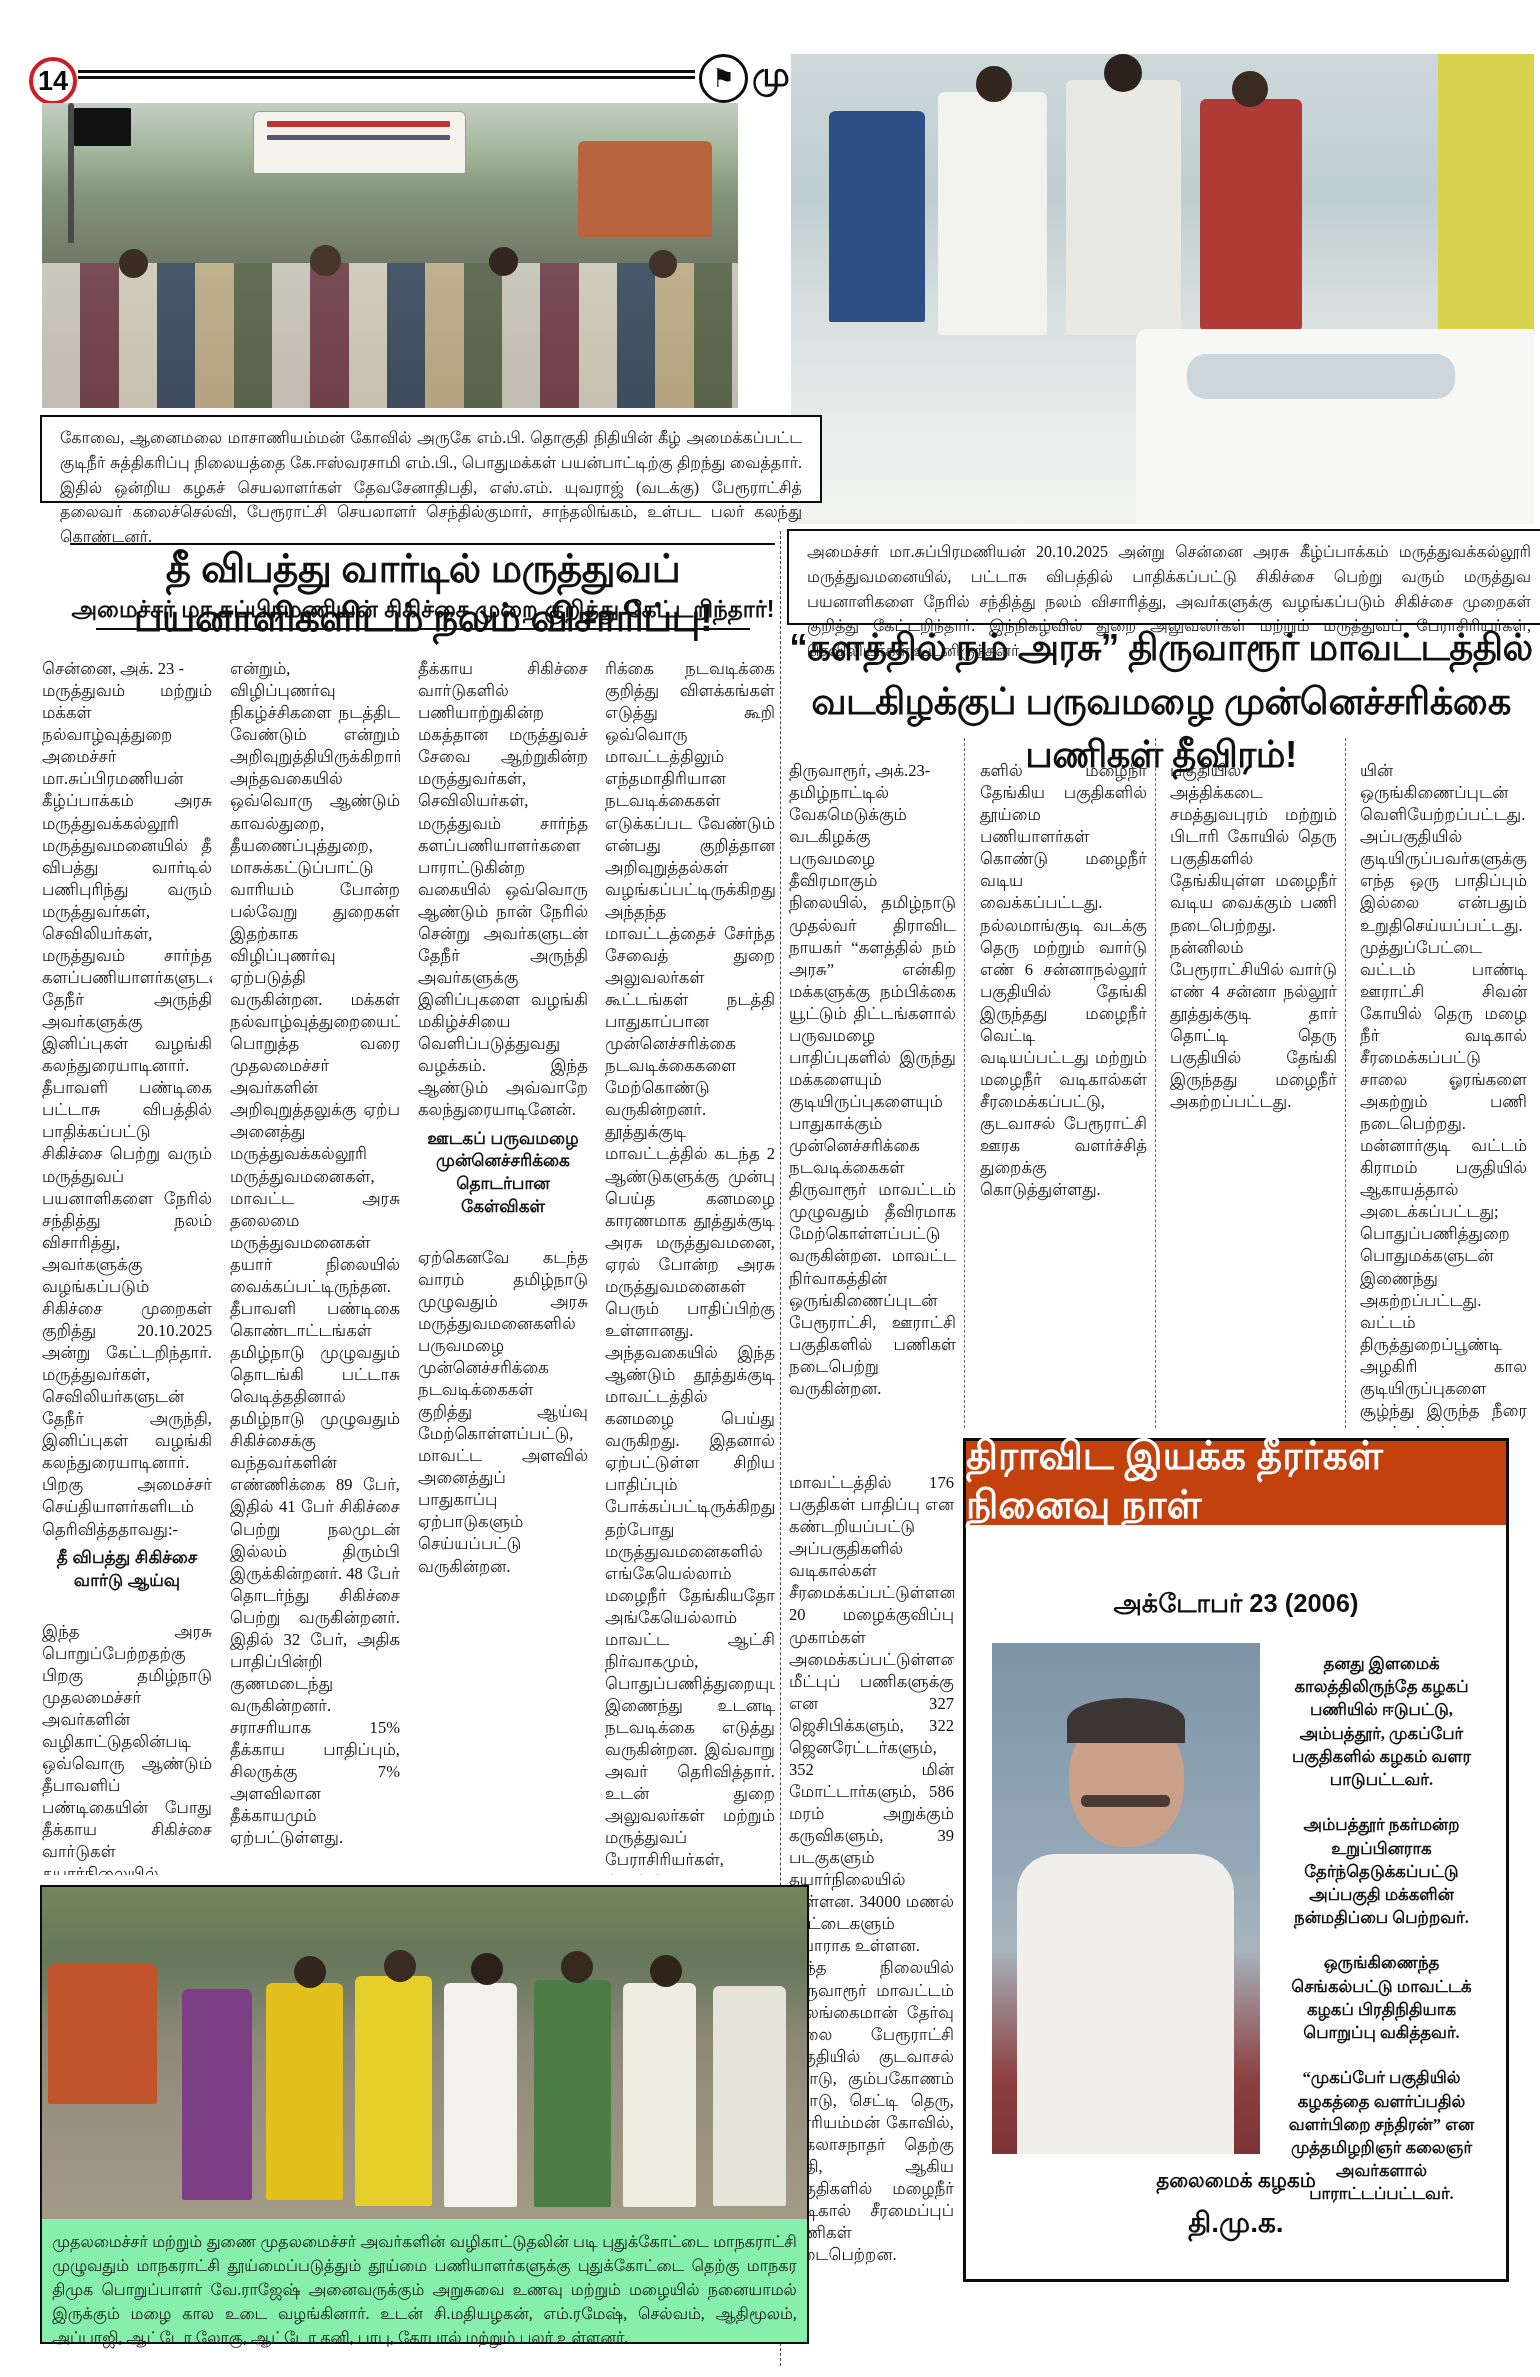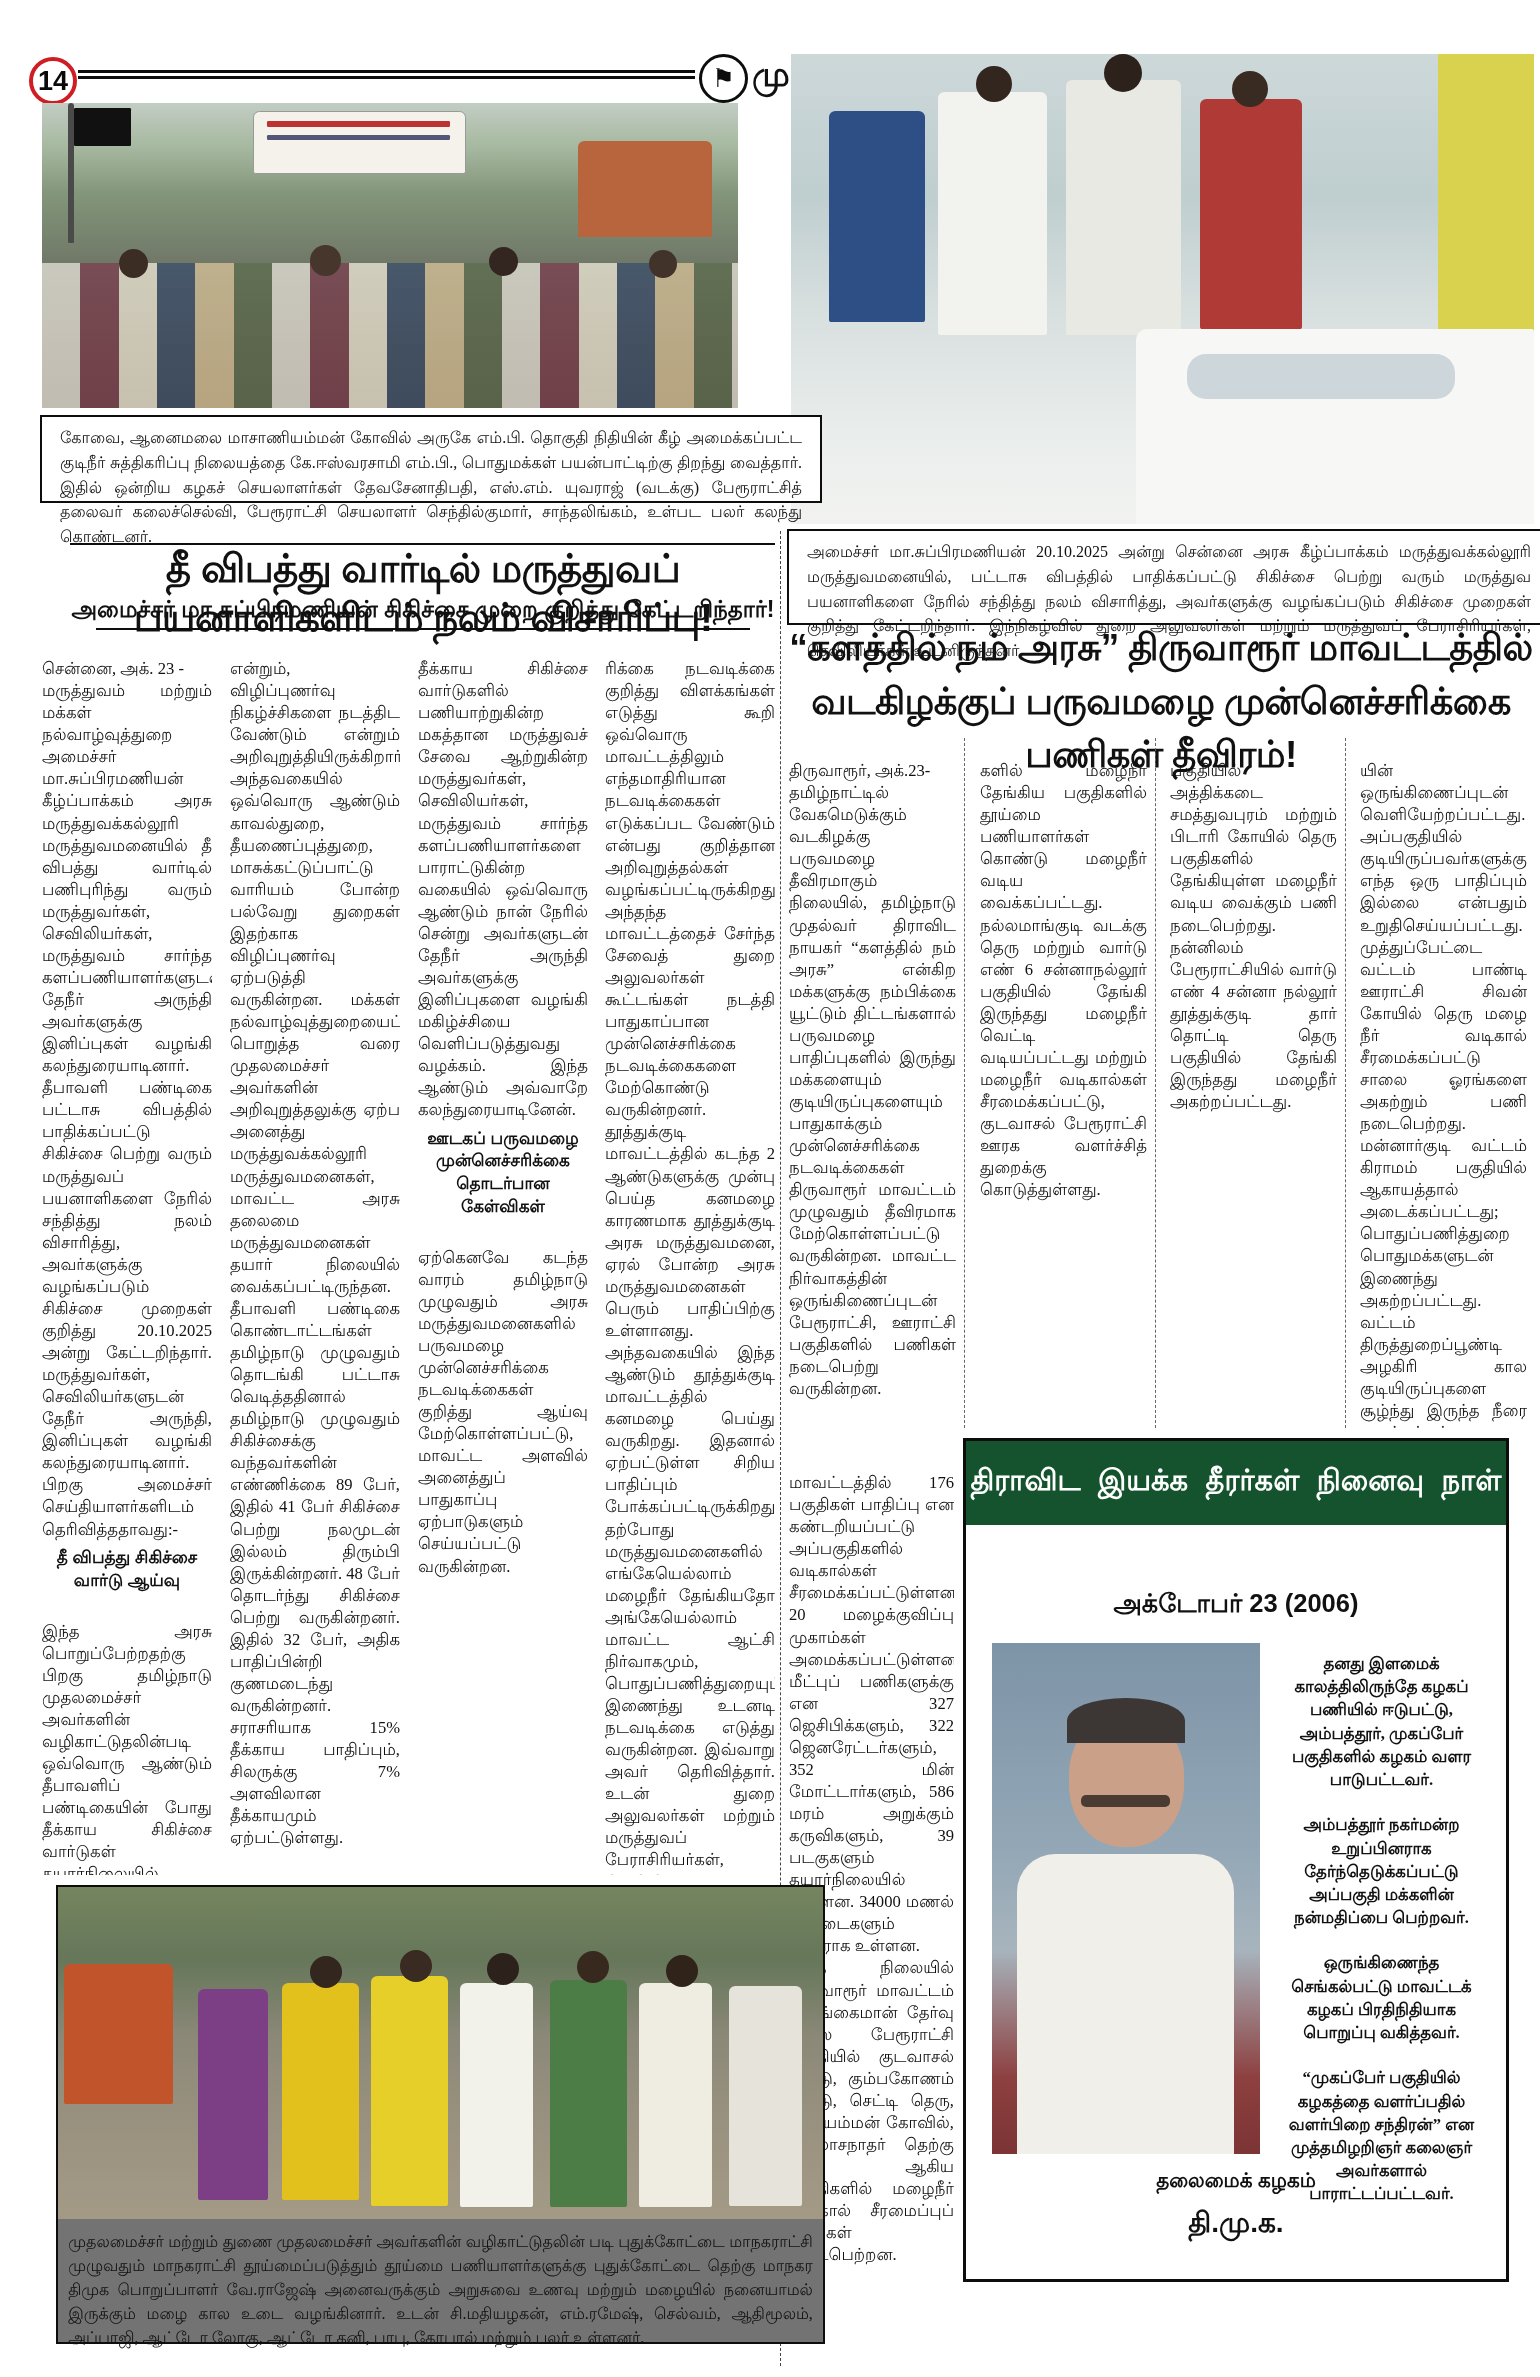--- a/index.html
+++ b/index.html
@@ -41,28 +41,28 @@
     font-weight:bold;font-size:23px;}
   .headline-right{left:787px;top:621px;width:748px;text-align:center;font-family:"Liberation Sans",sans-serif;
     font-weight:bold;font-size:37px;line-height:1.45;letter-spacing:-0.6px;}
   
   .bodycol{font-size:16.6px;line-height:1.33;text-align:justify;white-space:pre-line;overflow:hidden;}
   .inline-subhead{font-family:"Liberation Sans",sans-serif;font-weight:bold;font-size:17px;text-align:center;
     white-space:pre-line;margin:6.4px 0;}
   .colrule{border-right:1.9px dashed #666;}
   .divider-v{left:780px;top:531px;height:1835px;border-left:1.9px dashed #444;width:0;}
   
-  .bottom-box{left:56px;top:1885px;width:765px;height:455px;border:2.6px solid #0d0d0d;background:#737373;}
+  .bottom-box{left:40px;top:1885px;width:765px;height:455px;border:2.6px solid #0d0d0d;background:#86efac;}
   .bottom-cap{position:absolute;left:0;top:335px;width:100%;padding:7.7px 10.2px;box-sizing:border-box;
     font-size:16px;line-height:1.5;text-align:justify;}
   
   .memorial{left:963px;top:1438px;width:540px;height:838px;border:3.8px solid #0d0d0d;background:#fff;}
-  .mem-banner{position:absolute;left:0;top:0;width:100%;height:84px;background:#14532d;color:#fff;
-    display:flex;align-items:center;justify-content:center;font-family:Liberation Mono, monospace;
-    font-weight:bold;font-size:29px;}
+  .mem-banner{position:absolute;left:0;top:0;width:100%;height:84px;background:#c2410c;color:#fff;
+    display:flex;align-items:center;justify-content:center;font-family:Liberation Sans, sans-serif;
+    font-weight:bold;font-size:39px;}
   .mem-name{position:absolute;left:0;top:102px;width:100%;text-align:center;font-family:"Liberation Sans",sans-serif;
     font-weight:bold;font-size:32px;}
   .mem-date{position:absolute;left:0;top:148px;width:100%;text-align:center;font-family:"Liberation Sans",sans-serif;
     font-weight:bold;font-size:25.5px;}
   .mem-portrait{position:absolute;left:25.5px;top:202px;width:268px;height:511px;
     background:linear-gradient(180deg,#7d94a7 0%,#93a7b6 40%,#a7b4bd 60%,#8d4040 85%,#7c3434 100%);overflow:hidden;}
   .mem-text{position:absolute;left:307px;top:211px;width:217px;font-weight:bold;font-size:16.6px;line-height:1.4;
     text-align:center;}
   .mem-text p{margin:0 0 22px 0;}
   .mem-footer1{position:absolute;left:0;top:728px;width:100%;text-align:center;font-family:"Liberation Sans",sans-serif;

